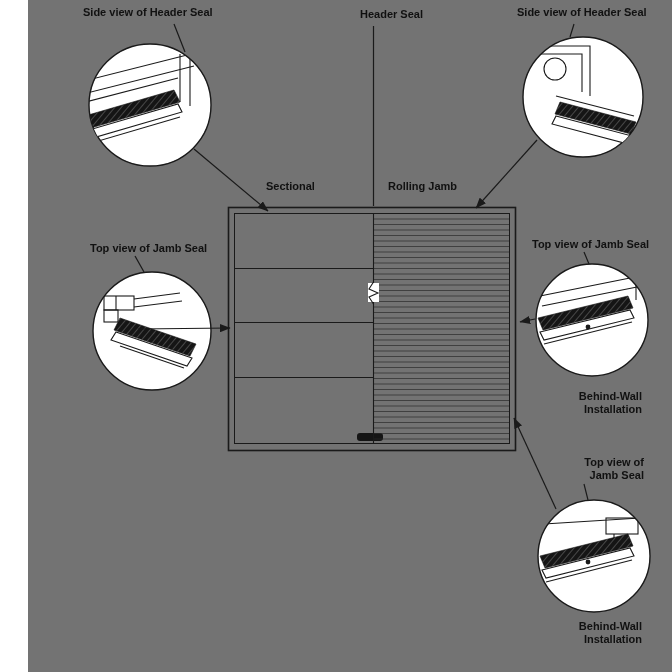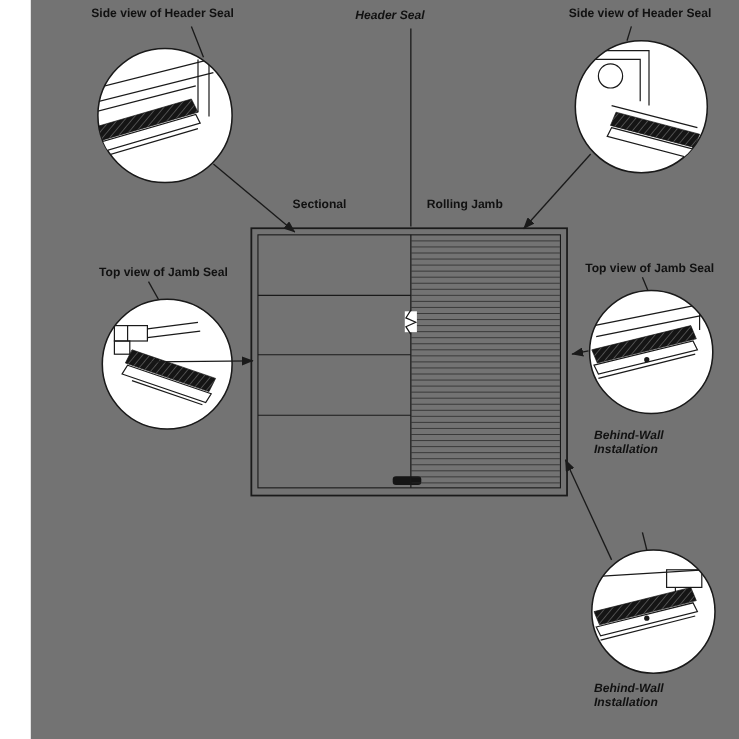--- a/index.html
+++ b/index.html
@@ -16,21 +16,21 @@
   }
   .stage svg { position: absolute; left: 0; top: 0; }
   .lbl {
     position: absolute;
     font-size: 11px;
     font-weight: bold;
     line-height: 13px;
     white-space: pre-line;
     color: #111;
   }
-  .center { text-align: left; font-style: italic; }
+  .center { text-align: right; }
 </style>
 </head>
 <body>
 
 <div class="stage">
 
   <svg width="672" height="672" viewBox="0 0 672 672">
     <defs>
       <pattern id="brushHatch" patternUnits="userSpaceOnUse" width="5" height="5" patternTransform="rotate(40)">
         <rect width="5" height="5" fill="#151515"></rect>
@@ -210,17 +210,19 @@
 
   <div class="lbl" style="left:360px; top:180px;">Rolling Jamb</div>
 
   <div class="lbl" style="left:62px; top:242px;">Top view of Jamb Seal</div>
 
   <div class="lbl" style="left:504px; top:238px;">Top view of Jamb Seal</div>
 
   <div class="lbl center" style="left:512px; top:390px; width:102px;">Behind-Wall
 Installation</div>
 
+  <div class="lbl center" style="left:524px; top:456px; width:92px;">Top view of
+Jamb Seal</div>
 
   <div class="lbl center" style="left:512px; top:620px; width:102px;">Behind-Wall
 Installation</div>
 
 </div>
 
 </body></html>

